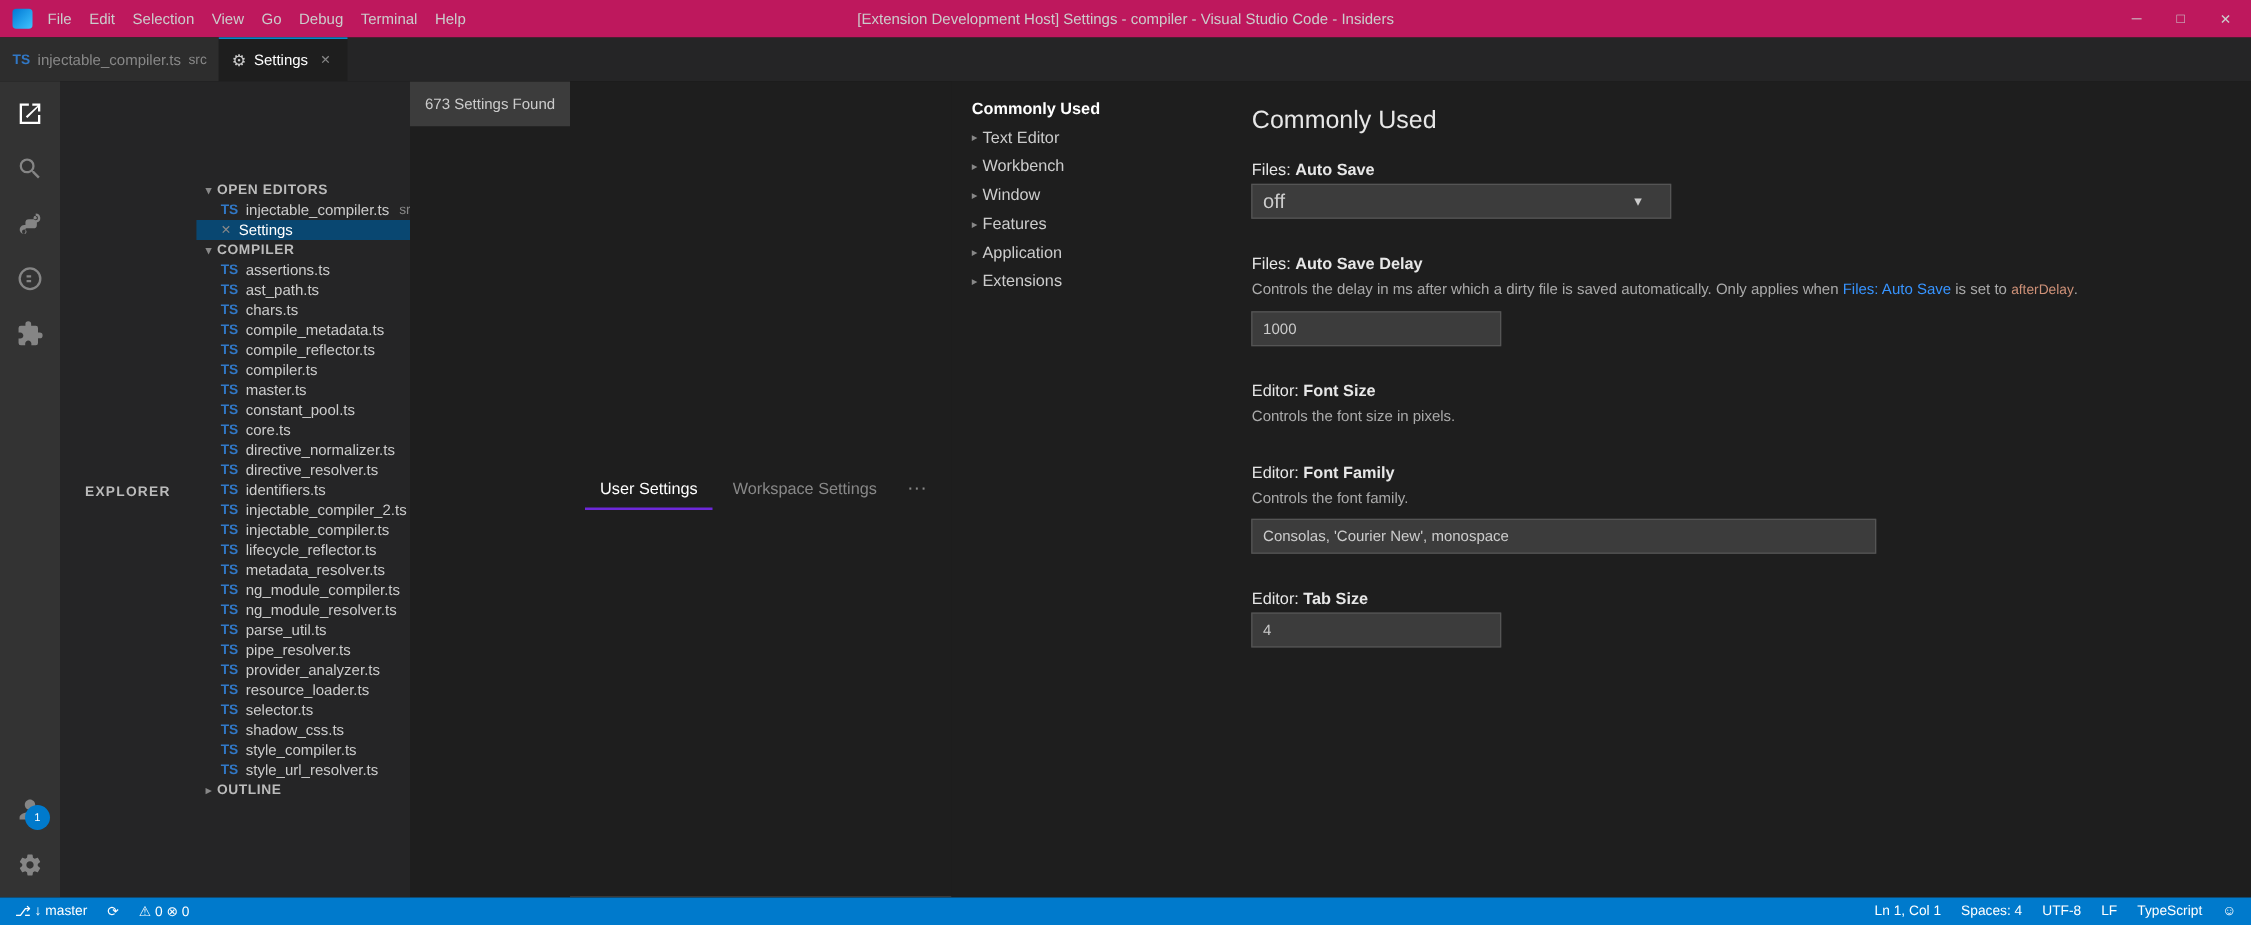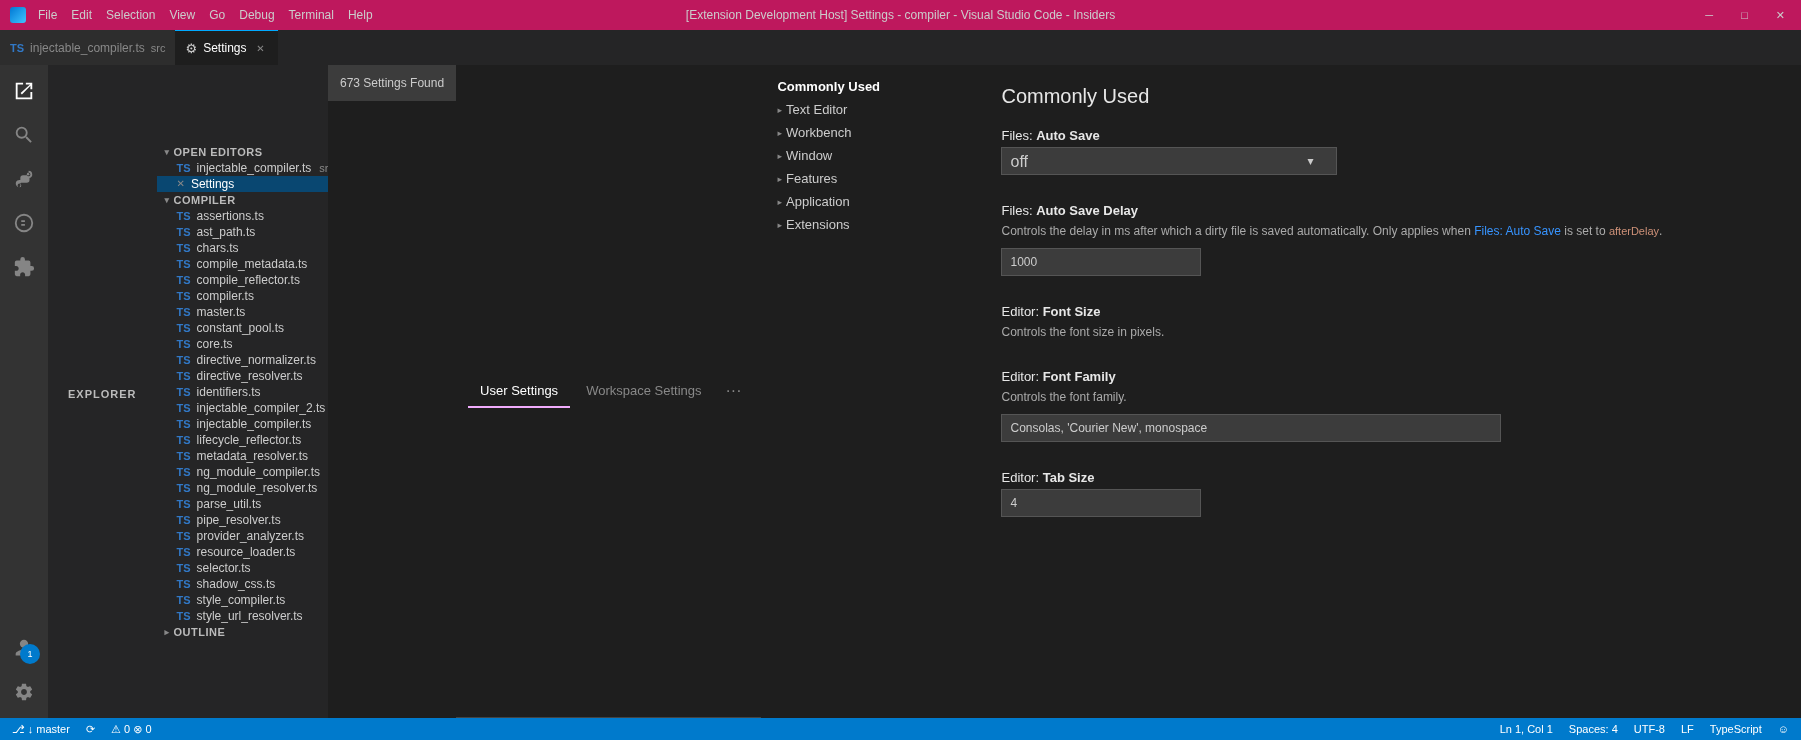--- a/index.html
+++ b/index.html
@@ -238,21 +238,21 @@
     }
     .settings-tab {
       padding: 8px 12px;
       font-size: 13px;
       cursor: pointer;
       color: #888;
       border-bottom: 2px solid transparent;
     }
     .settings-tab.active {
       color: #ffffff;
-      border-bottom: 2px solid #f0abfc;
+      border-bottom: 2px solid #6d28d9;
     }
     .settings-more-btn {
       margin-left: auto;
       color: #888;
       cursor: pointer;
       padding: 4px 8px;
       font-size: 16px;
     }
     .settings-body {
       display: flex;

